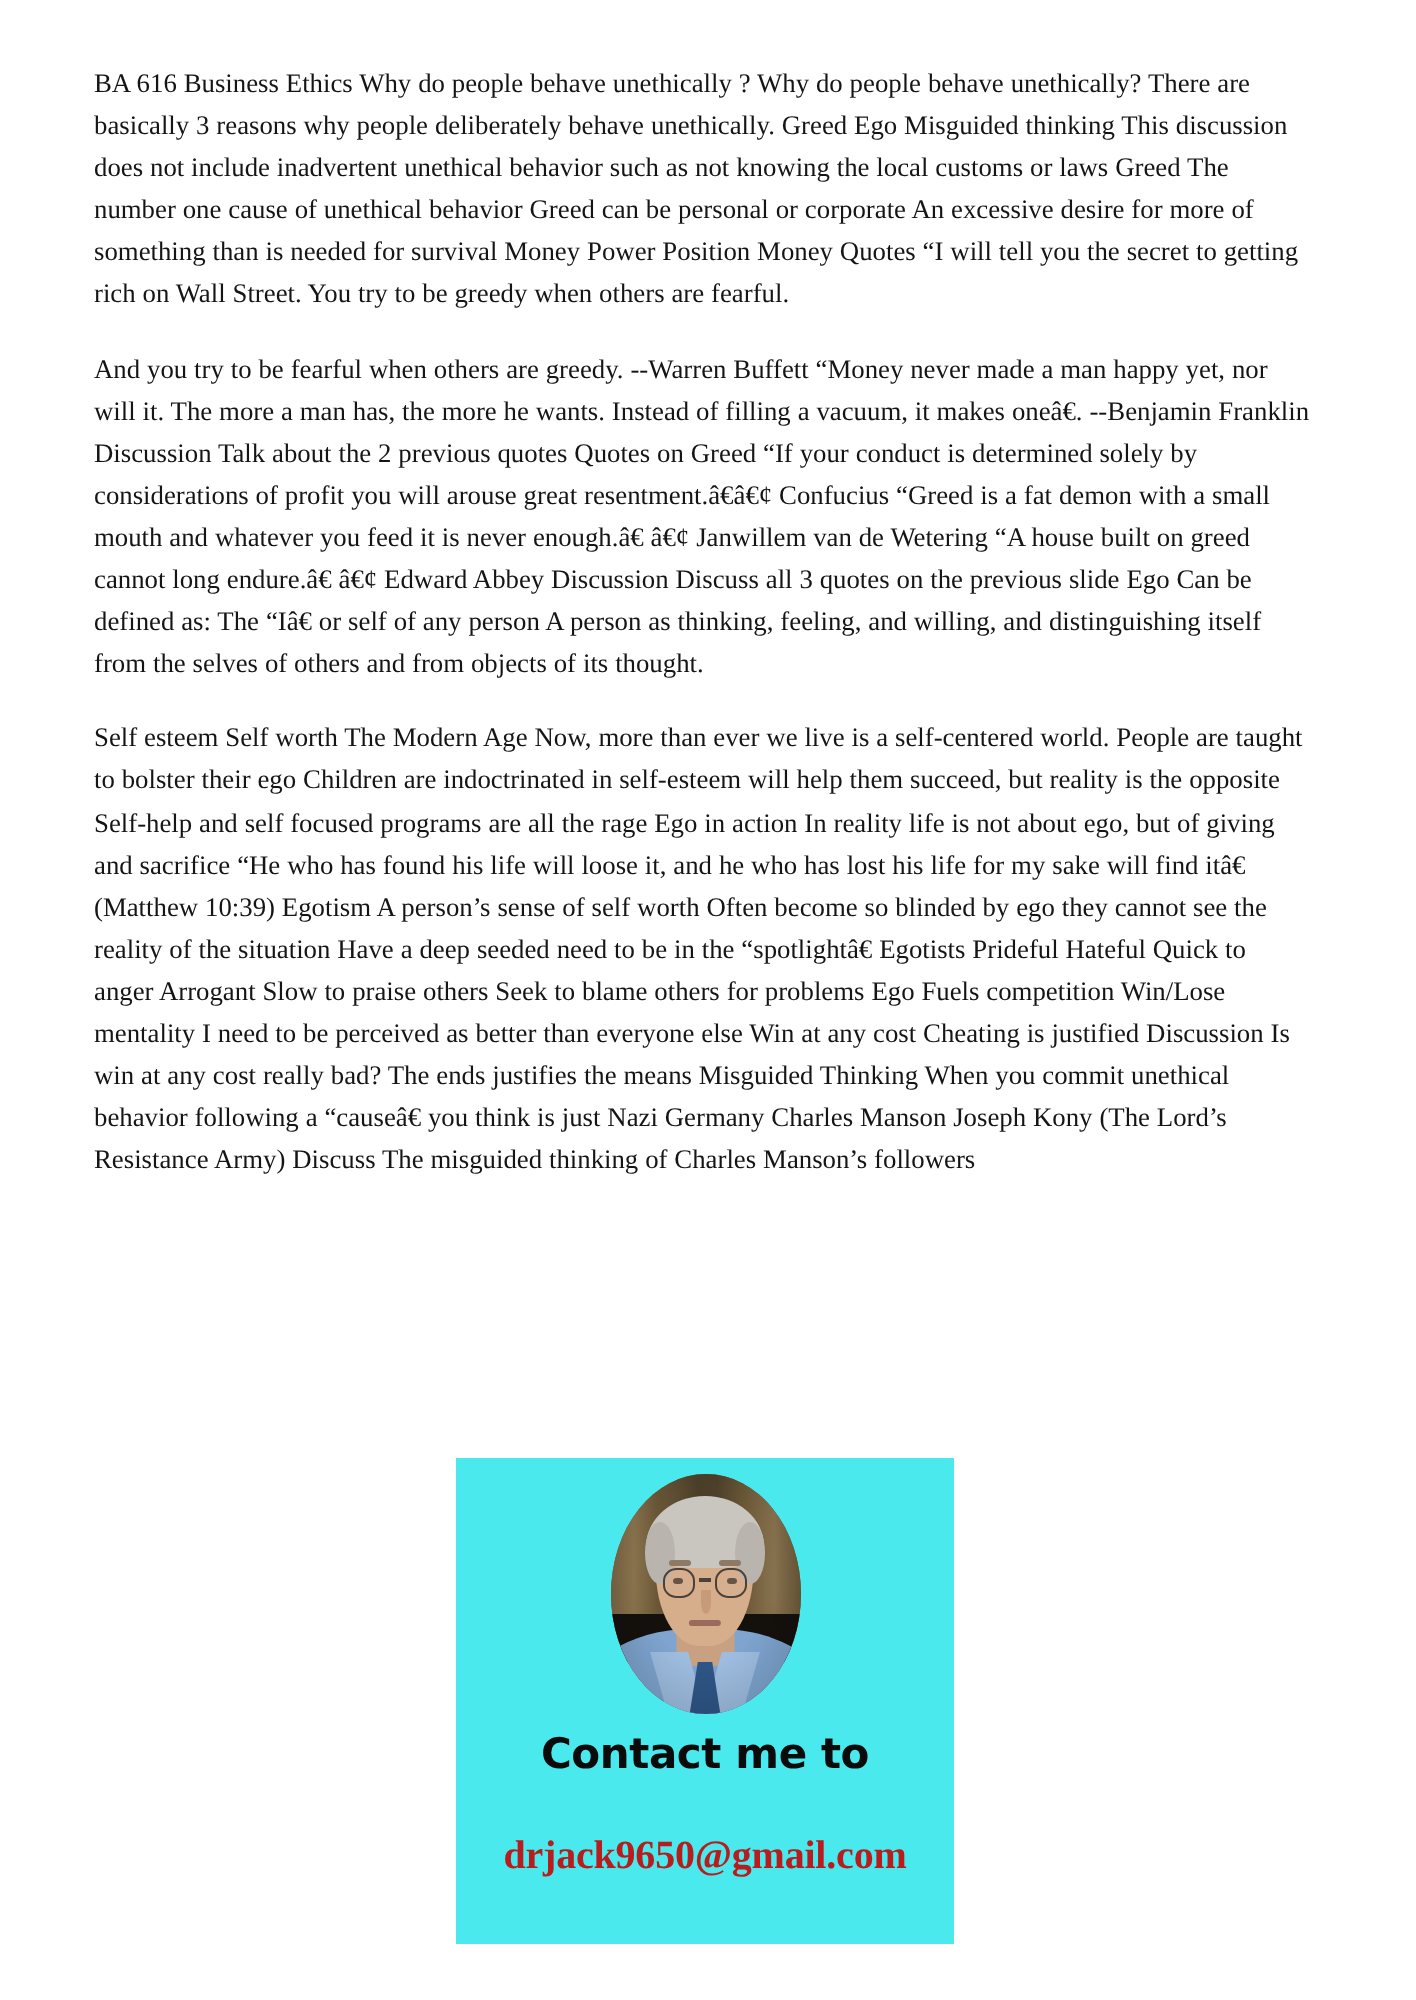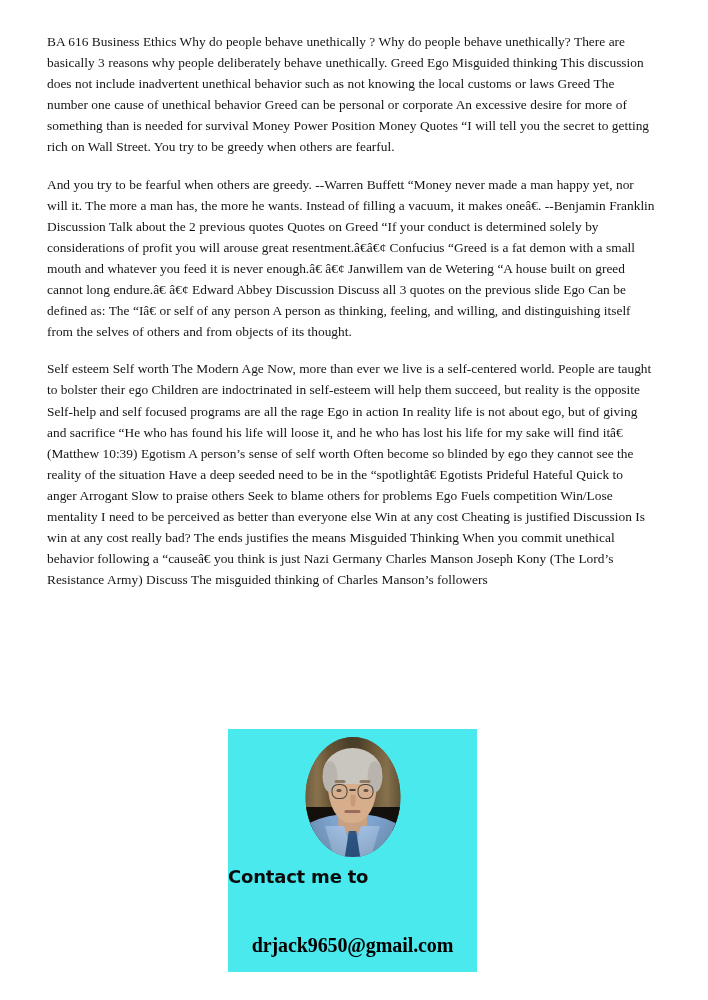--- a/index.html
+++ b/index.html
@@ -236,41 +236,41 @@
     position: absolute;
     inset: 0;
     background: radial-gradient(ellipse at 50% 42%, rgba(0,0,0,0) 45%, rgba(0,0,0,0.22) 100%);
   }
 
   .card-headline {
     position: absolute;
     left: 0;
     right: 0;
     top: 136px;
-    text-align: left;
+    text-align: center;
     font-family: "DejaVu Sans", "Liberation Sans", sans-serif;
     font-weight: bold;
-    font-size: 18px;
+    font-size: 21px;
     line-height: 24px;
     color: #0b0b0b;
     letter-spacing: -0.2px;
   }
   .card-headline .line { display: block; }
 
   .card-email {
     position: absolute;
     left: 0;
     right: 0;
-    top: 204px;
+    top: 187px;
     text-align: center;
     font-family: "Liberation Serif", "DejaVu Serif", serif;
     font-weight: bold;
     font-size: 20px;
     line-height: 24px;
-    color: #000000;
+    color: #b91c1c;
     letter-spacing: -0.1px;
   }
 </style>
 </head>
 <body>
 
 <div id="page">
 
   <div class="doc-body">
     <p class="para">BA 616 Business Ethics Why do people behave unethically ? Why do people behave unethically? There are basically 3 reasons why people deliberately behave unethically. Greed Ego Misguided thinking This discussion does not include inadvertent unethical behavior such as not knowing the local customs or laws Greed The number one cause of unethical behavior Greed can be personal or corporate An excessive desire for more of something than is needed for survival Money Power Position Money Quotes “I will tell you the secret to getting rich on Wall Street. You try to be greedy when others are fearful.</p>

